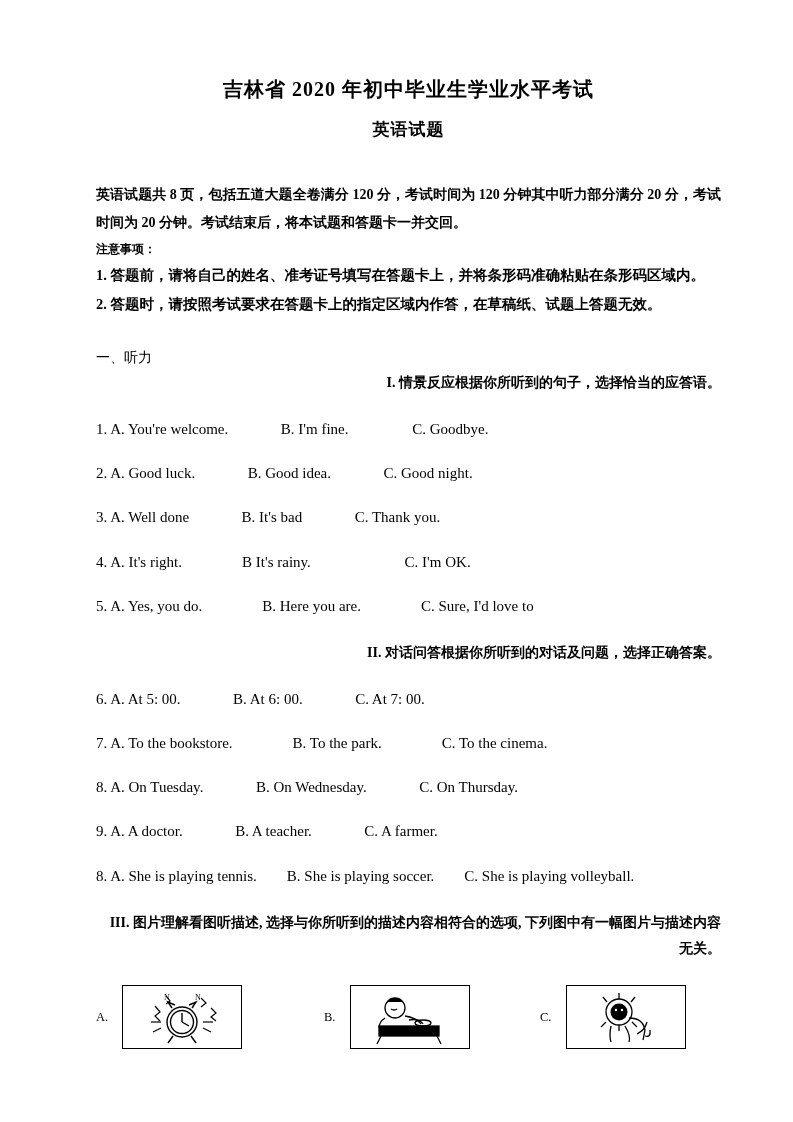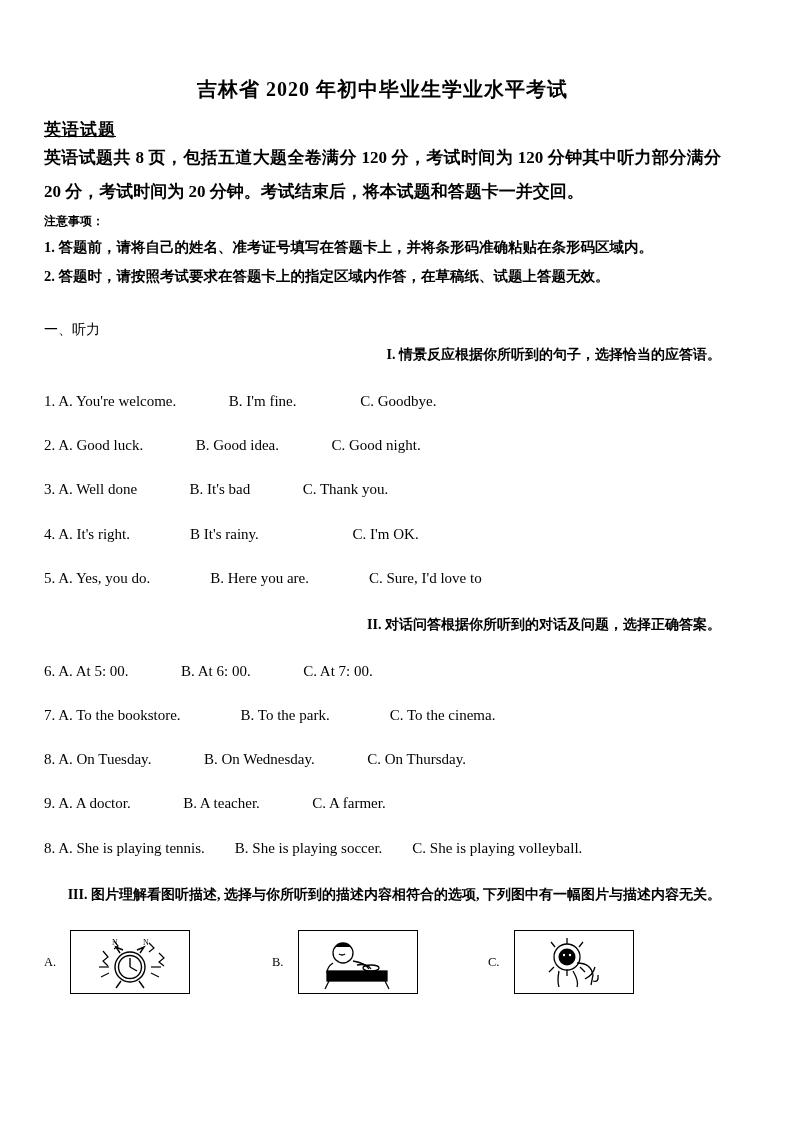--- a/index.html
+++ b/index.html
@@ -13,40 +13,40 @@
     font-family: "Liberation Serif", serif;
     color: #000000;
     position: relative;
     overflow: hidden;
   }
   .page {
     position: relative;
     width: 793px;
     height: 1122px;
     box-sizing: border-box;
-    padding: 56px 72px 0 44px;
+    padding: 56px 72px 0 96px;
   }
   .title-main {
     text-align: center;
     font-size: 20px;
     font-weight: bold;
     letter-spacing: 1px;
     margin: 18px 0 0 0;
     line-height: 1.5;
   }
   .title-sub {
-    text-align: left;
+    text-align: center;
     font-size: 17px;
     font-weight: bold;
     margin: 14px 0 0 0;
     letter-spacing: 1px;
-    text-decoration: underline;
   }
   .intro {
-    font-size: 17px;
+    margin-top: 40px;
+    font-size: 14px;
     font-weight: bold;
     line-height: 2.0;
     text-align: justify;
   }
   .notice-head {
     font-size: 12px;
     font-weight: bold;
     line-height: 2.0;
     font-family: Liberation Serif, serif;
   }

